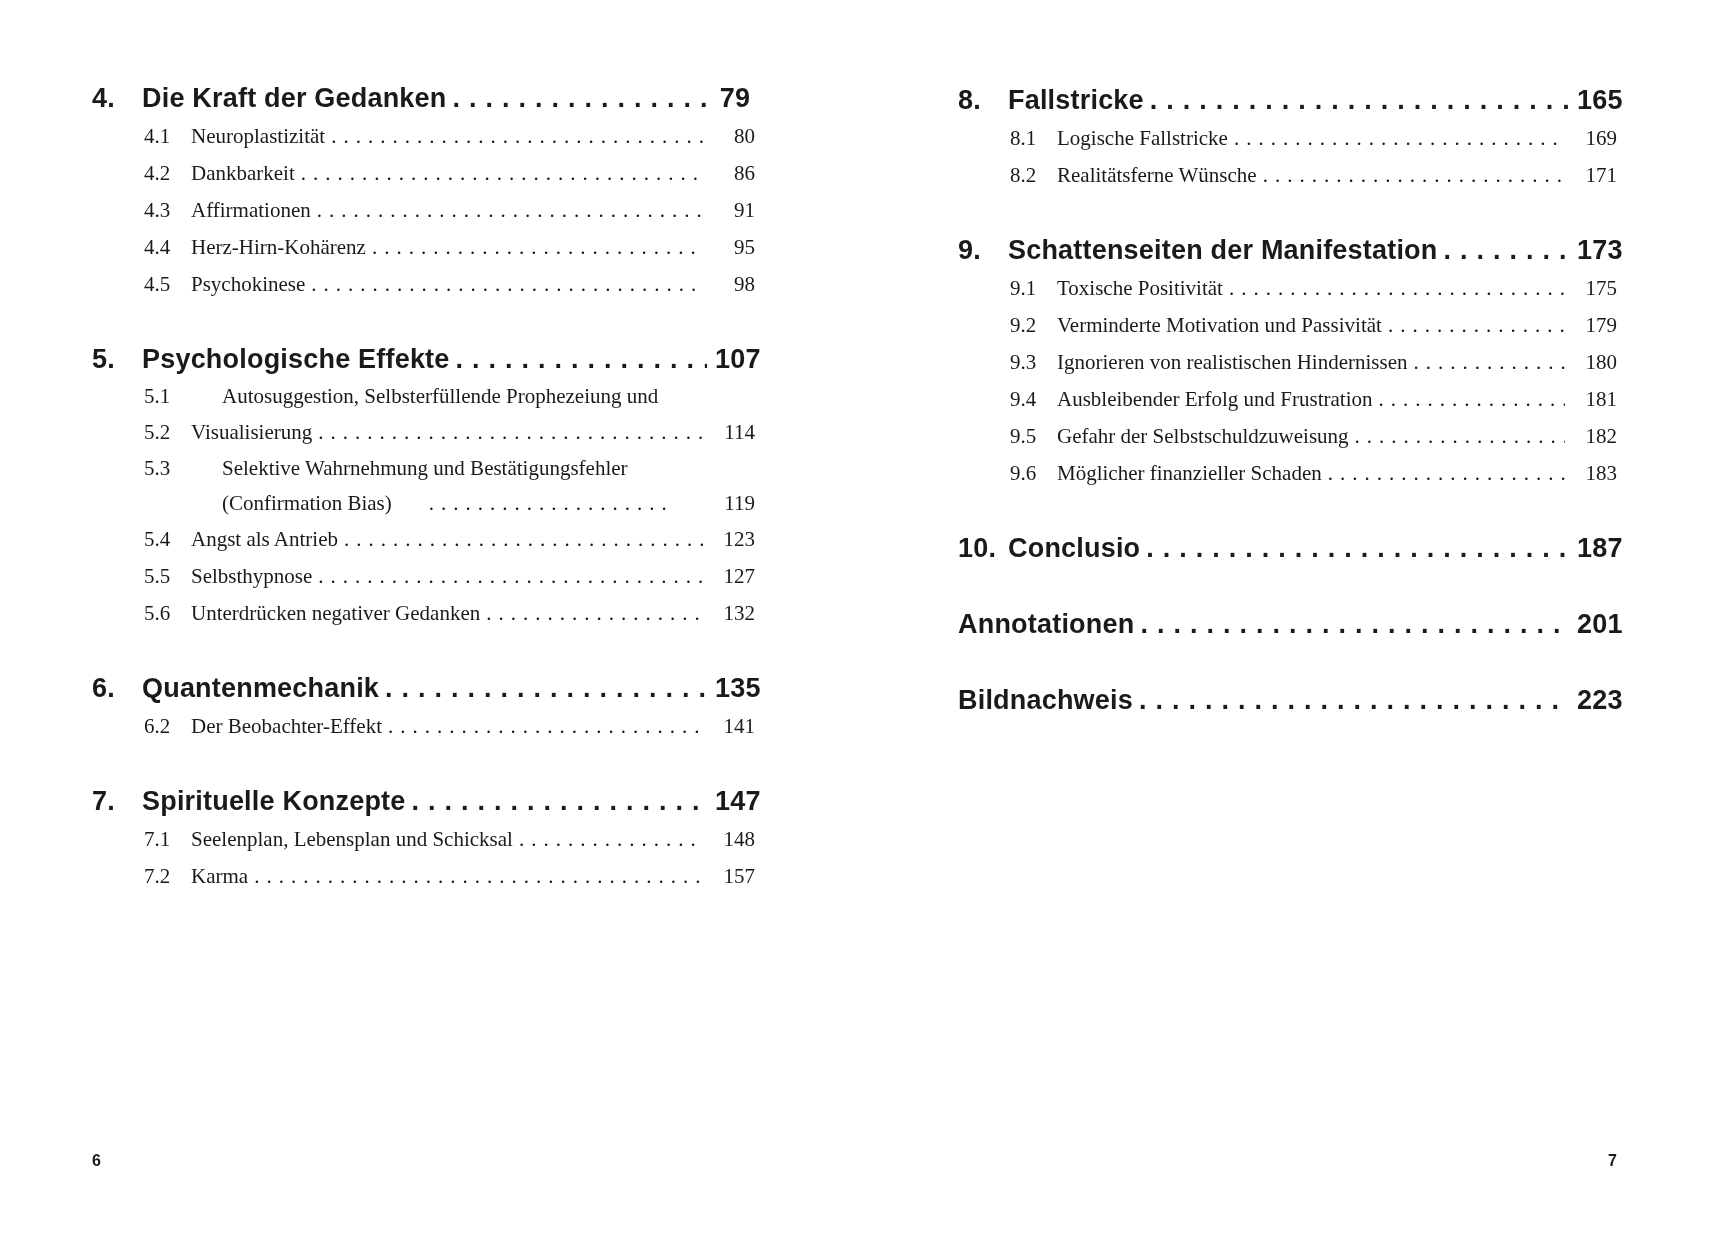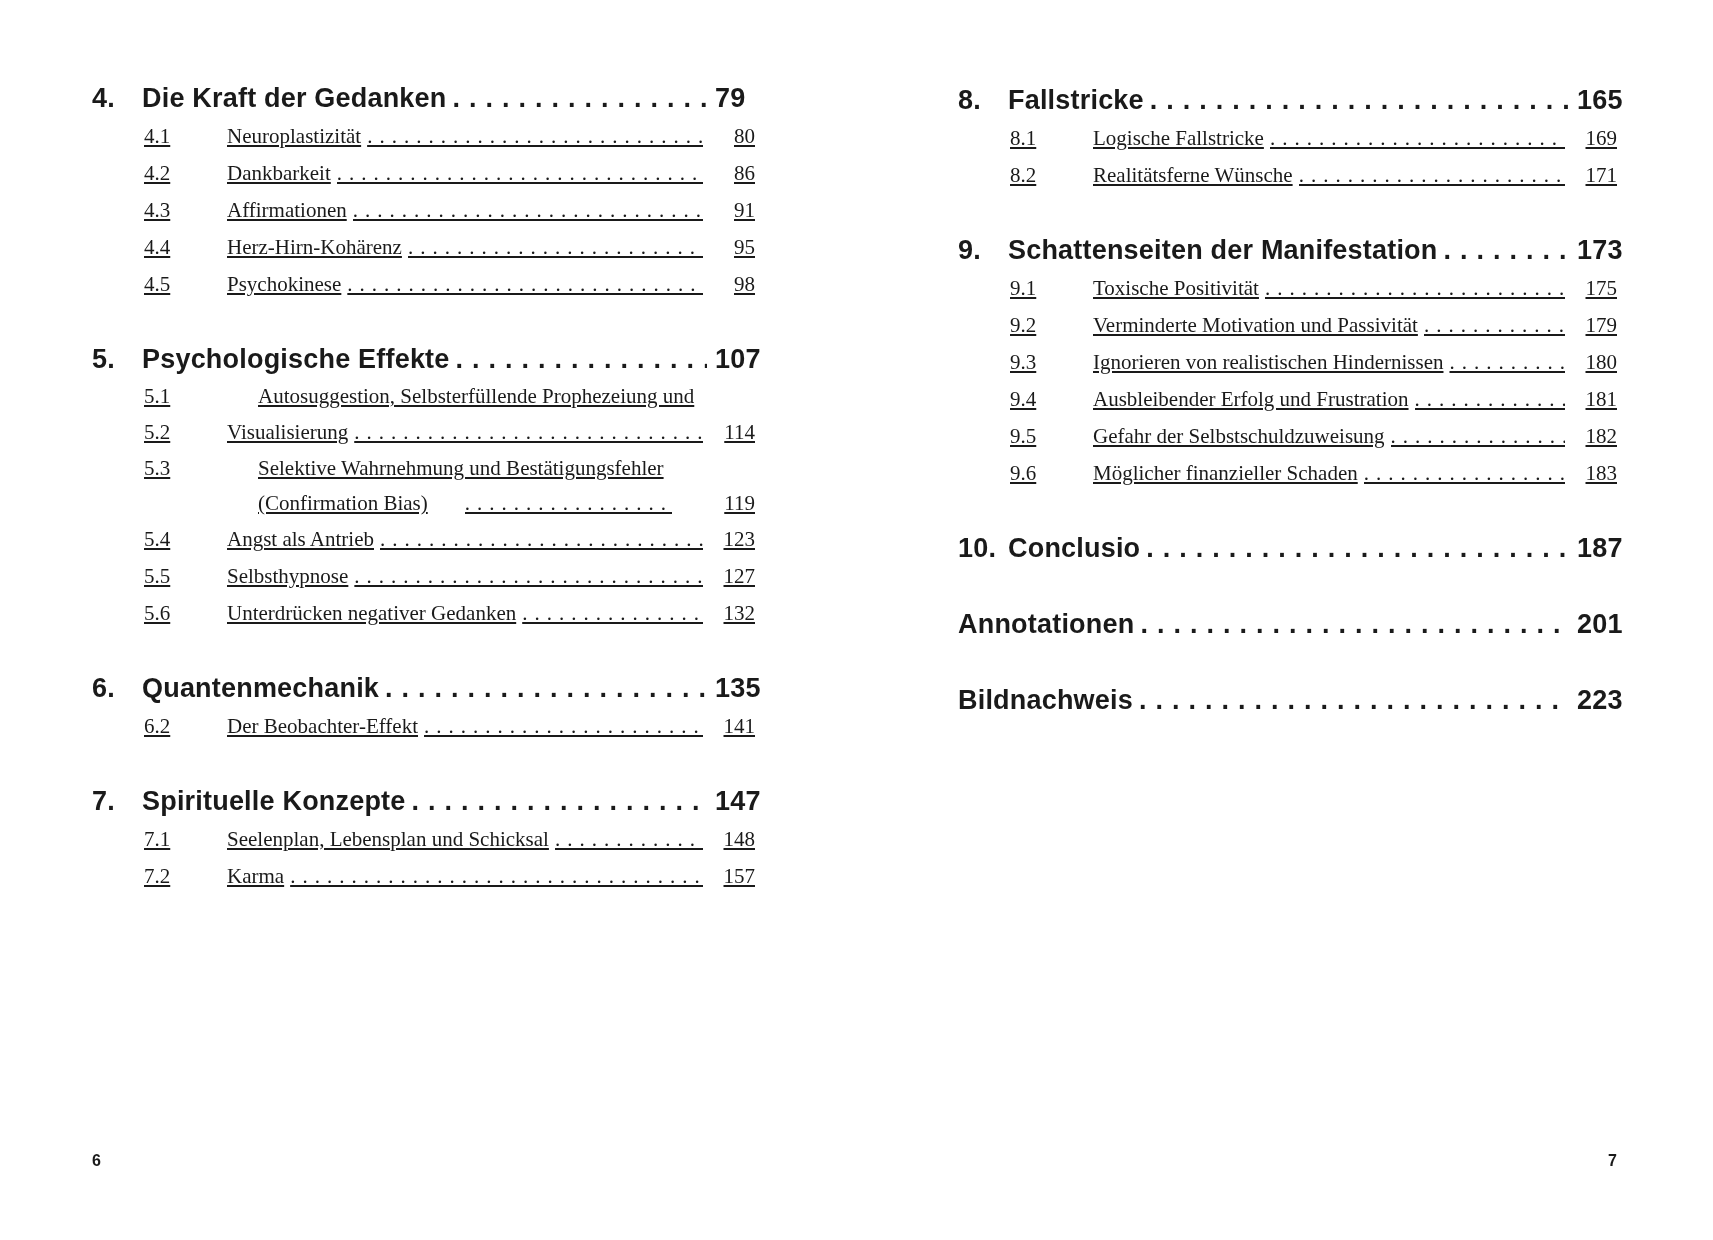--- a/index.html
+++ b/index.html
@@ -18,28 +18,28 @@
   .chapter + .chapter { margin-top:37px; }
 
   .c-row {
     display:flex; align-items:baseline;
     font-family:"Liberation Sans", sans-serif;
     font-weight:700; font-size:27px; line-height:39px;
     letter-spacing:0.2px;
   }
   .c-num  { flex:0 0 50px; white-space:nowrap; }
   .c-title{ white-space:nowrap;text-align:right; }
-  .c-pg   { margin-left:8px; min-width:40px; text-align:left; }
+  .c-pg   { margin-left:8px; min-width:40px; text-align:center; }
 
   .e-row {
     display:flex; align-items:flex-end;
-    font-size:21px; line-height:37px;text-decoration:underline;
+    font-size:21px; line-height:37px;
   }
   .e-num { flex:0 0 47px; margin-left:52px; white-space:nowrap; }
-  .e-title { white-space:nowrap;margin-left:36px; }
+  .e-title { white-space:nowrap; }
   .e-pg  { margin-left:16px; min-width:36px; text-align:right; }
   .e-multi .e-row { line-height:35px;gap:31px; }
 
   .lead { flex:1 1 auto; min-width:0; overflow:hidden; white-space:nowrap; margin-left:6px; }
   .lead::after {
     content:"....................................................................................................";
   }
   .c-row .lead::after { letter-spacing:9px; }
   .e-row .lead::after { letter-spacing:7px; }
 

